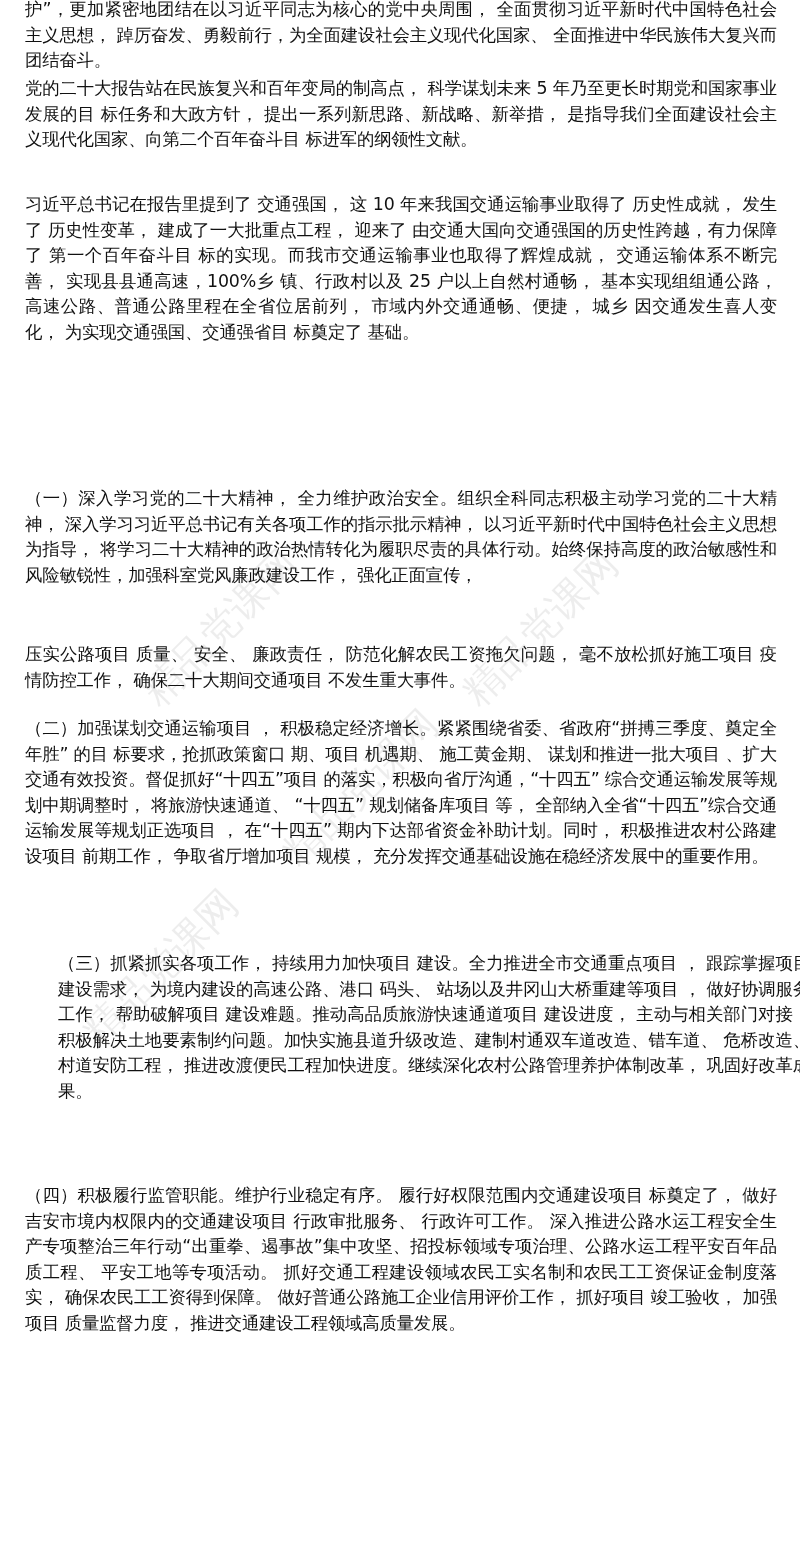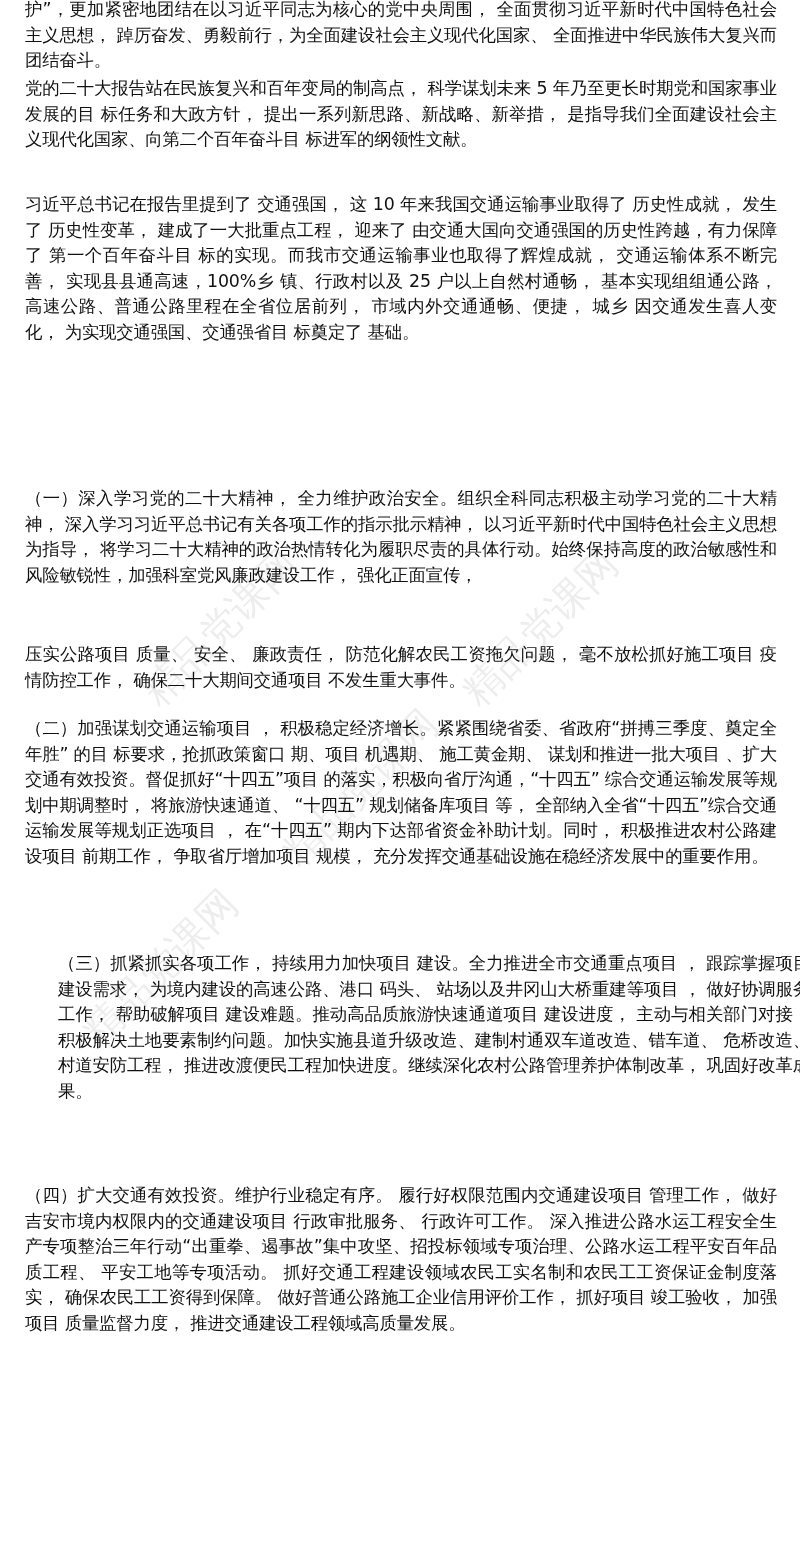--- a/index.html
+++ b/index.html
@@ -31,15 +31,15 @@
   <div class="watermark" style="left:260px; top:760px;">精品党课网</div>
   <div class="watermark" style="left:60px; top:940px;">精品党课网</div>
 
   <p class="para" style="top:-3px;">护”，更加紧密地团结在以习近平同志为核心的党中央周围， 全面贯彻习近平新时代中国特色社会主义思想， 踔厉奋发、勇毅前行，为全面建设社会主义现代化国家、 全面推进中华民族伟大复兴而团结奋斗。</p>
   <p class="para" style="top:76px;">党的二十大报告站在民族复兴和百年变局的制高点， 科学谋划未来 5 年乃至更长时期党和国家事业发展的目 标任务和大政方针， 提出一系列新思路、新战略、新举措， 是指导我们全面建设社会主义现代化国家、向第二个百年奋斗目 标进军的纲领性文献。</p>
   <p class="para" style="top:192px;">习近平总书记在报告里提到了 交通强国， 这 10 年来我国交通运输事业取得了 历史性成就， 发生了 历史性变革， 建成了一大批重点工程， 迎来了 由交通大国向交通强国的历史性跨越，有力保障了 第一个百年奋斗目 标的实现。而我市交通运输事业也取得了辉煌成就， 交通运输体系不断完善， 实现县县通高速，100%乡 镇、行政村以及 25 户以上自然村通畅， 基本实现组组通公路， 高速公路、普通公路里程在全省位居前列， 市域内外交通通畅、便捷， 城乡 因交通发生喜人变化， 为实现交通强国、交通强省目 标奠定了 基础。</p>
   <p class="para" style="top:486px;">（一）深入学习党的二十大精神， 全力维护政治安全。组织全科同志积极主动学习党的二十大精神， 深入学习习近平总书记有关各项工作的指示批示精神， 以习近平新时代中国特色社会主义思想为指导， 将学习二十大精神的政治热情转化为履职尽责的具体行动。始终保持高度的政治敏感性和风险敏锐性，加强科室党风廉政建设工作， 强化正面宣传，</p>
   <p class="para" style="top:642px;">压实公路项目 质量、 安全、 廉政责任， 防范化解农民工资拖欠问题， 毫不放松抓好施工项目 疫情防控工作， 确保二十大期间交通项目 不发生重大事件。</p>
   <p class="para" style="top:716px;">（二）加强谋划交通运输项目 ， 积极稳定经济增长。紧紧围绕省委、省政府“拼搏三季度、奠定全年胜” 的目 标要求，抢抓政策窗口 期、项目 机遇期、 施工黄金期、 谋划和推进一批大项目 、扩大交通有效投资。督促抓好“十四五”项目 的落实，积极向省厅沟通，“十四五” 综合交通运输发展等规划中期调整时， 将旅游快速通道、 “十四五” 规划储备库项目 等， 全部纳入全省“十四五”综合交通运输发展等规划正选项目 ， 在“十四五” 期内下达部省资金补助计划。同时， 积极推进农村公路建设项目 前期工作， 争取省厅增加项目 规模， 充分发挥交通基础设施在稳经济发展中的重要作用。</p>
   <p class="para" style="top:951px;margin-left:33px;">（三）抓紧抓实各项工作， 持续用力加快项目 建设。全力推进全市交通重点项目 ， 跟踪掌握项目 建设需求， 为境内建设的高速公路、港口 码头、 站场以及井冈山大桥重建等项目 ， 做好协调服务工作， 帮助破解项目 建设难题。推动高品质旅游快速通道项目 建设进度， 主动与相关部门对接， 积极解决土地要素制约问题。加快实施县道升级改造、建制村通双车道改造、错车道、 危桥改造、 村道安防工程， 推进改渡便民工程加快进度。继续深化农村公路管理养护体制改革， 巩固好改革成果。</p>
-  <p class="para" style="top:1183px;">（四）扩大交通有效投资。维护行业稳定有序。 履行好权限范围内交通建设项目 管理工作， 做好吉安市境内权限内的交通建设项目 行政审批服务、 行政许可工作。 深入推进公路水运工程安全生产专项整治三年行动“出重拳、遏事故”集中攻坚、招投标领域专项治理、公路水运工程平安百年品质工程、 平安工地等专项活动。 抓好交通工程建设领域农民工实名制和农民工工资保证金制度落实， 确保农民工工资得到保障。 做好普通公路施工企业信用评价工作， 抓好项目 竣工验收， 加强项目 质量监督力度， 推进交通建设工程领域高质量发展。</p>
+  <p class="para" style="top:1183px;">（四）积极履行监管职能。维护行业稳定有序。 履行好权限范围内交通建设项目 标奠定了， 做好吉安市境内权限内的交通建设项目 行政审批服务、 行政许可工作。 深入推进公路水运工程安全生产专项整治三年行动“出重拳、遏事故”集中攻坚、招投标领域专项治理、公路水运工程平安百年品质工程、 平安工地等专项活动。 抓好交通工程建设领域农民工实名制和农民工工资保证金制度落实， 确保农民工工资得到保障。 做好普通公路施工企业信用评价工作， 抓好项目 竣工验收， 加强项目 质量监督力度， 推进交通建设工程领域高质量发展。</p>
 
 </div>
 
 </body></html>

